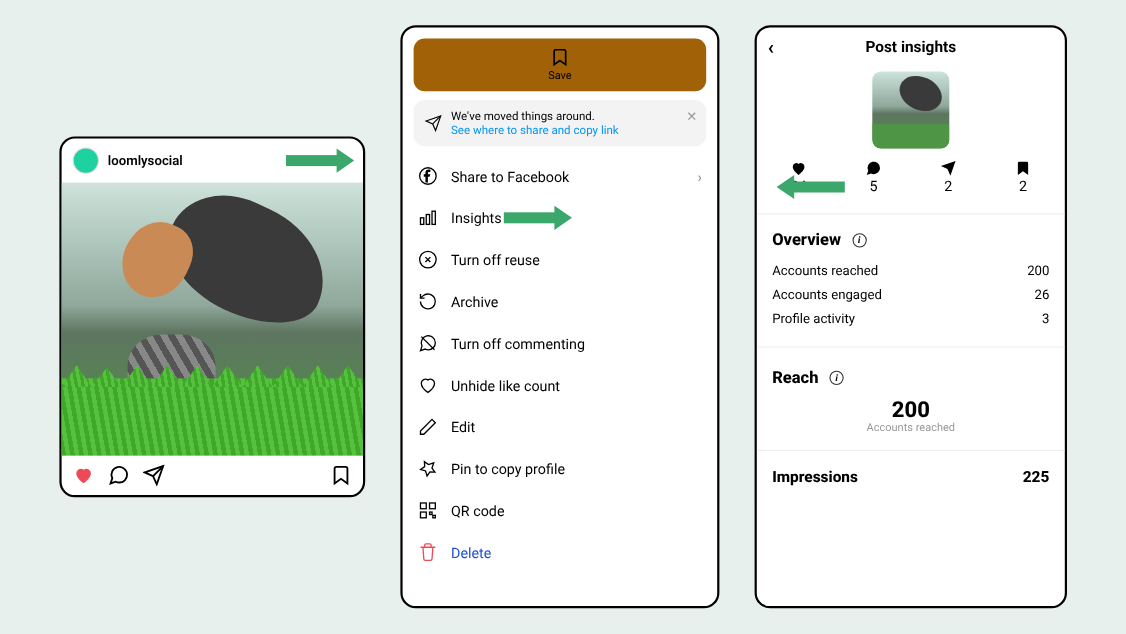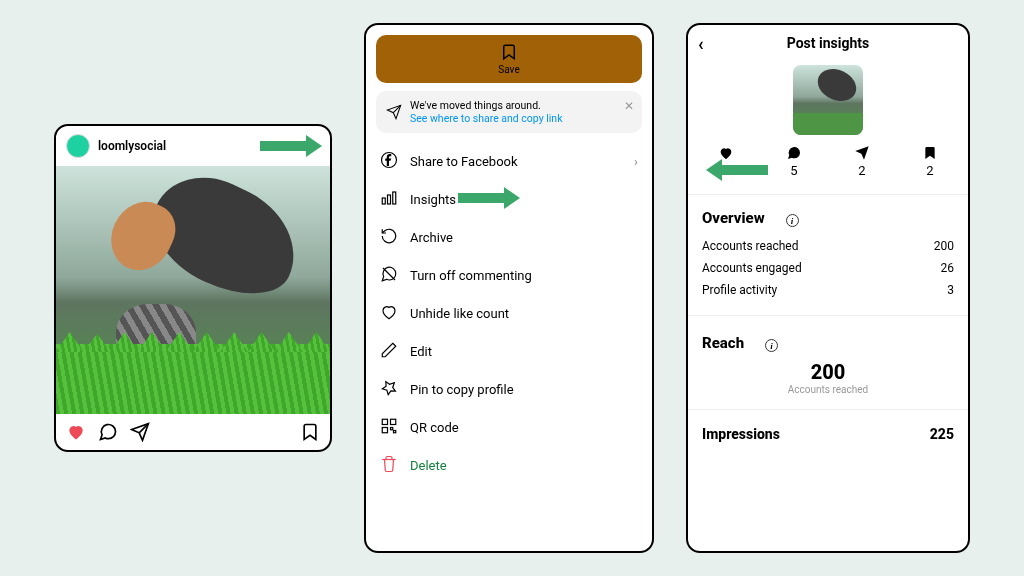--- a/index.html
+++ b/index.html
@@ -97,21 +97,21 @@
   .notice .close-x{position:absolute;right:8px;top:8px;color:#999;font-size:12px;}
   .notice a{color:#0095f6;text-decoration:none;font-weight:400;}
 
   .menu-list{padding:2px 10px;}
   .menu-item{
     display:flex;align-items:flex-end;gap:12px;
     padding:10px 4px;font-size:13px;border-radius:6px;position:relative;
   }
   .menu-item svg{width:18px;height:18px;flex-shrink:0;}
   .menu-item .chev{margin-left:auto;color:#888;}
-  .menu-item.delete{color:#15803d;}
+  .menu-item.delete{color:#1d4ed8;}
   .menu-item.delete svg{stroke:#ed4956;}
 
   
   .insights-card{ width:284px; height:530px; padding:0;}
   .ins-header{
     display:flex;align-items:center;justify-content:center;
     padding:10px;position:relative;font-weight:700;font-size:14px;
   }
   .ins-header .back{position:absolute;left:10px;font-size:18px;}
 
@@ -125,21 +125,21 @@
   .timestamp{text-align:center;font-size:10px;color:#888;margin-bottom:14px;}
 
   .stats-row{
     display:flex;justify-content:space-around;padding:6px 4px 16px;position:relative;
     border-bottom:1px solid #eee;
   }
   .stat{display:flex;flex-direction:column;align-items:center;font-size:13px;}
   .stat svg{width:16px;height:16px;margin-bottom:2px;}
 
   .section{padding:14px 14px 10px;}
-  .section h3{font-size:15px;font-weight:800;margin-bottom:8px;display:flex;align-items:flex-end;gap:21px;}
+  .section h3{font-size:15px;font-weight:800;margin-bottom:8px;display:flex;align-items:center;gap:10px;}
   .info-i{width:13px;height:13px;border:1.4px solid #333;border-radius:50%;display:inline-flex;align-items:center;justify-content:center;font-size:9px;font-family:serif;font-style:italic;font-weight:bold;}
   .row{display:flex;justify-content:space-between;font-size:12px;padding:4px 0;}
   .divider{height:1px;background:#eee;margin:4px 0;}
   .big-num{text-align:center;font-size:20px;font-weight:800;margin-top:6px;}
   .sub-label{text-align:center;font-size:10px;color:#999;}
 
   
   .arrow{
     position:absolute; width:62px; height:22px; pointer-events:none;
   }
@@ -226,20 +226,27 @@
           <rect x="17" y="4" width="4" height="16"></rect>
         </svg>
       <span>Insights</span>
       <div class="arrow" style="left:82px;top:8px;">
           <div class="shaft"></div>
           <div class="head"></div>
         </div>
     </div>
     <div class="menu-item">
       <svg viewBox="0 0 24 24" fill="none" stroke="#000" stroke-width="1.6">
+          <circle cx="12" cy="12" r="10"></circle>
+          <path d="M15 9l-6 6M9 9l6 6"></path>
+        </svg>
+      <span>Turn off reuse</span>
+    </div>
+    <div class="menu-item">
+      <svg viewBox="0 0 24 24" fill="none" stroke="#000" stroke-width="1.6">
           <path d="M3 12a9 9 0 1 0 3-6.7L3 8"></path>
           <path d="M3 3v5h5"></path>
         </svg>
       <span>Archive</span>
     </div>
     <div class="menu-item">
       <svg viewBox="0 0 24 24" fill="none" stroke="#000" stroke-width="1.6">
           <path d="M21 11.5a8.38 8.38 0 0 1-8.5 8.5 8.5 8.5 0 0 1-3.8-.9L3 21l1.9-5.7A8.5 8.5 0 1 1 21 11.5z"></path>
           <path d="M4 4l16 16"></path>
         </svg>

